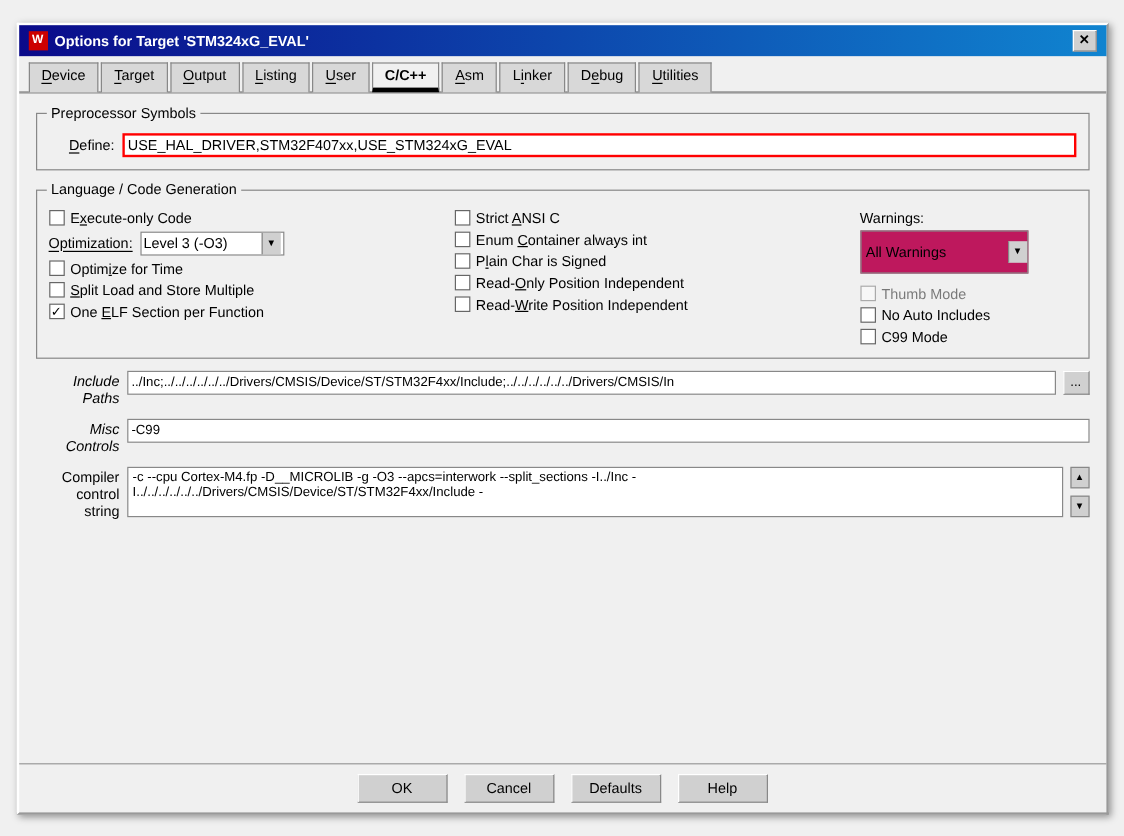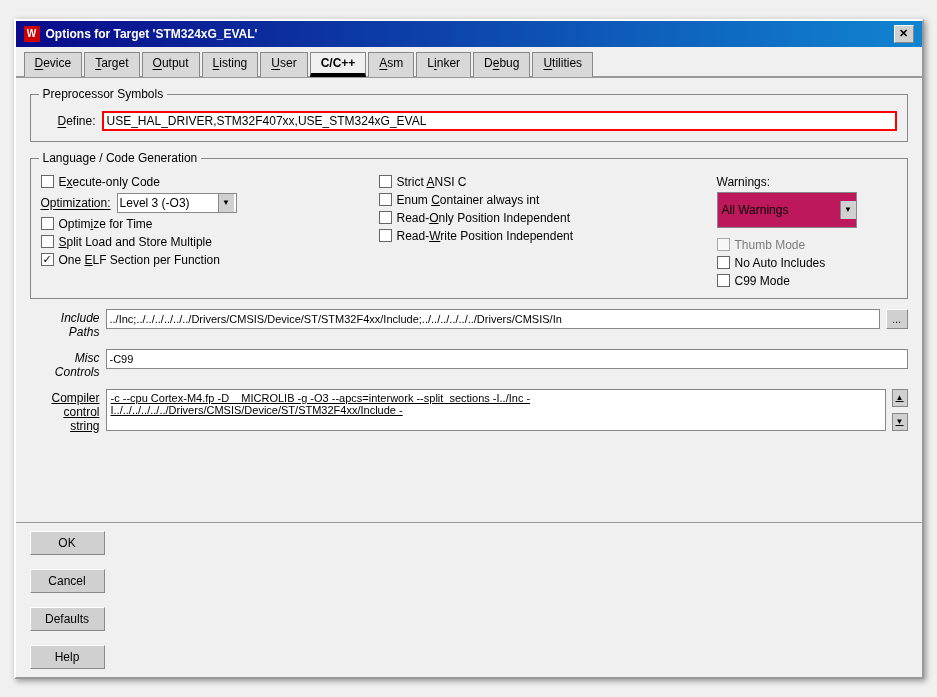--- a/index.html
+++ b/index.html
@@ -271,21 +271,20 @@
       display: flex;
       align-items: center;
       justify-content: center;
       font-size: 11px;
       cursor: pointer;
     }
     .compiler-row {
       display: flex;
       align-items: flex-start;
       gap: 6px;
-      text-decoration: underline;
     }
     .compiler-label {
       min-width: 70px;
       text-align: right;
       padding-top: 2px;
     }
     .compiler-input {
       flex: 1;
       height: 42px;
       border: 1px solid #888;
@@ -311,21 +310,20 @@
       justify-content: center;
       font-size: 8px;
       cursor: pointer;
     }
     .bottom-bar {
       padding: 8px 14px;
       display: flex;
       justify-content: center;
       gap: 14px;
       border-top: 1px solid #999;
-      flex-direction: column;
     }
     .btn {
       width: 75px;
       height: 24px;
       border: 1px solid #888;
       border-top: 1px solid #fff;
       border-left: 1px solid #fff;
       background: #d0d0d0;
       font-size: 12px;
       cursor: pointer;
@@ -405,20 +403,24 @@
           <div class="check-row">
             <div class="checkbox"></div>
             <span class="check-label">Strict <span class="check-label-u">A</span>NSI C</span>
           </div>
           <div class="check-row">
             <div class="checkbox"></div>
             <span class="check-label">Enum <span class="check-label-u">C</span>ontainer always int</span>
           </div>
           <div class="check-row">
             <div class="checkbox"></div>
+            <span class="check-label">P<span class="check-label-u">l</span>ain Char is Signed</span>
+          </div>
+          <div class="check-row">
+            <div class="checkbox"></div>
             <span class="check-label">Read-<span class="check-label-u">O</span>nly Position Independent</span>
           </div>
           <div class="check-row">
             <div class="checkbox"></div>
             <span class="check-label">Read-<span class="check-label-u">W</span>rite Position Independent</span>
           </div>
         </div>
 
         <div class="col-right">
           <div>

